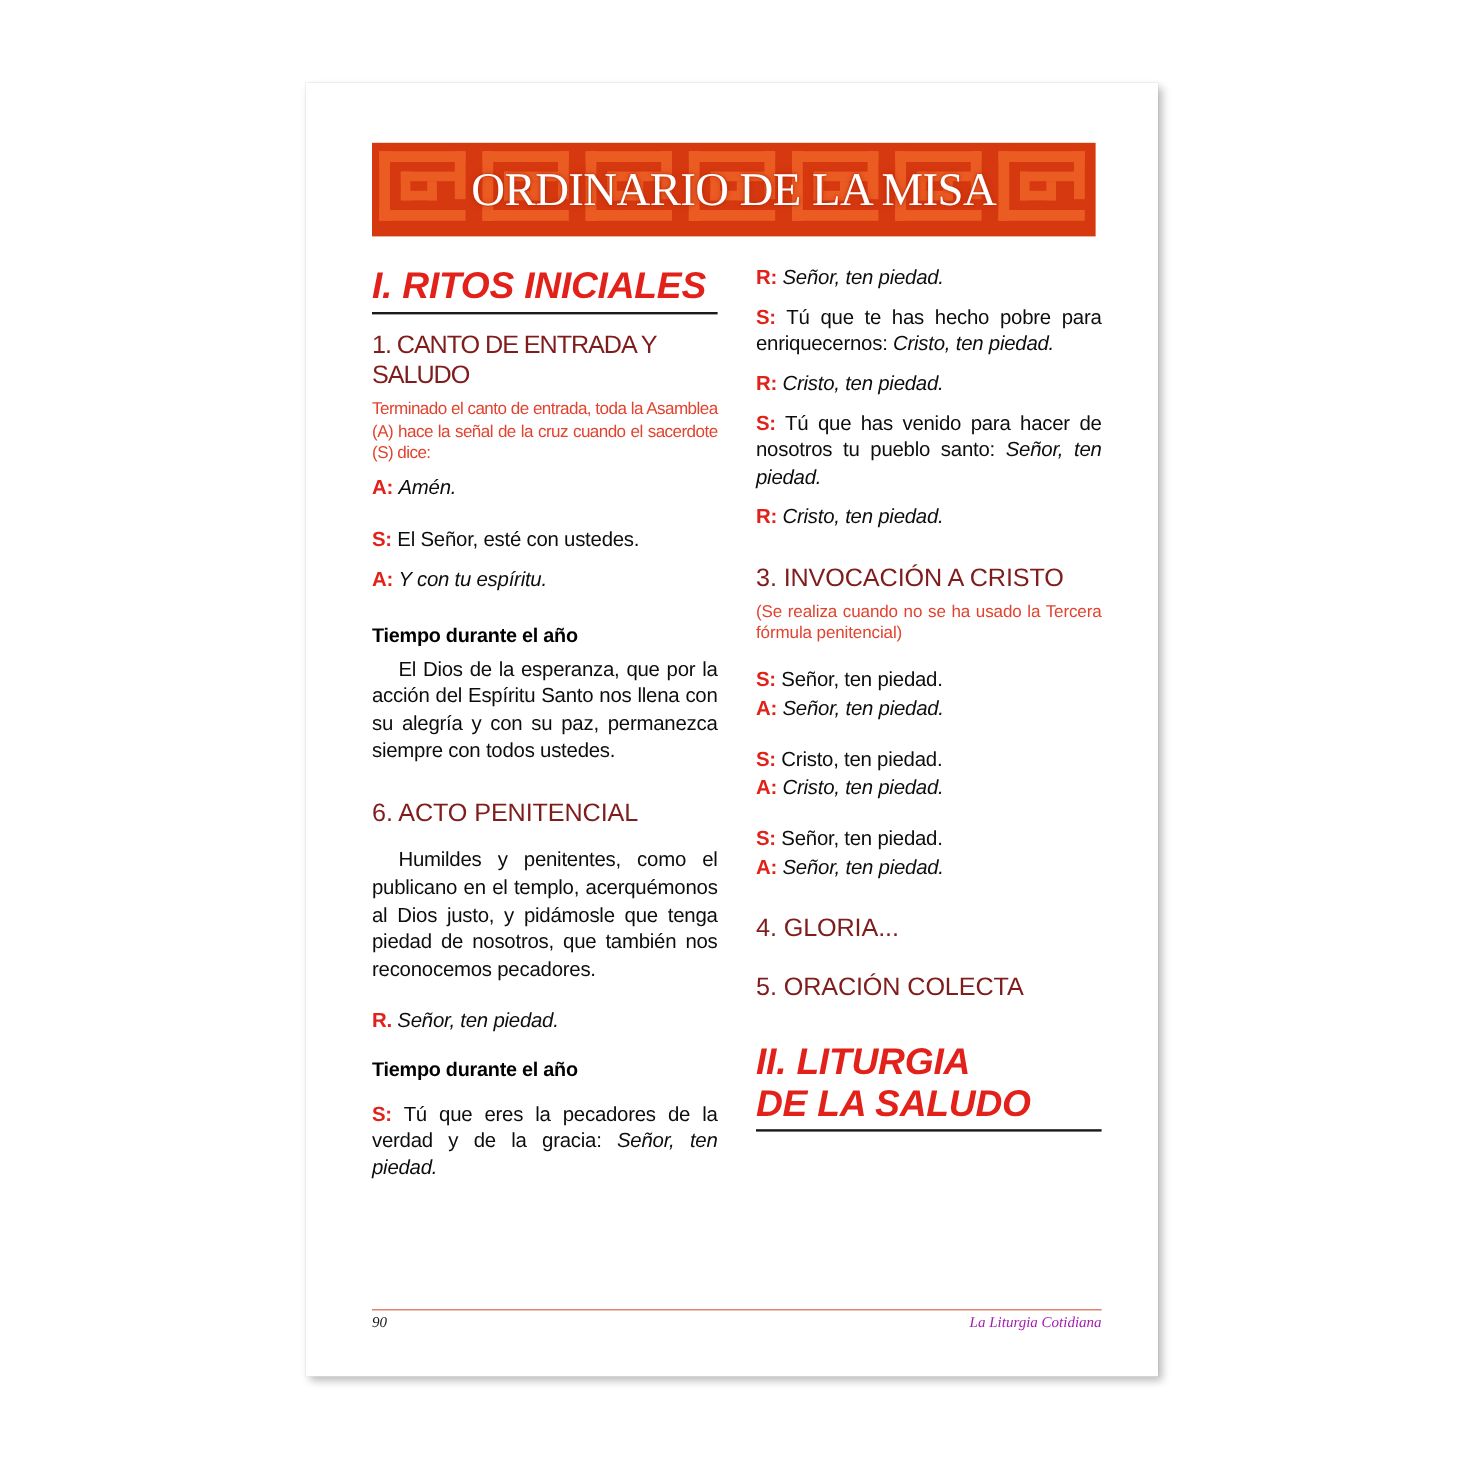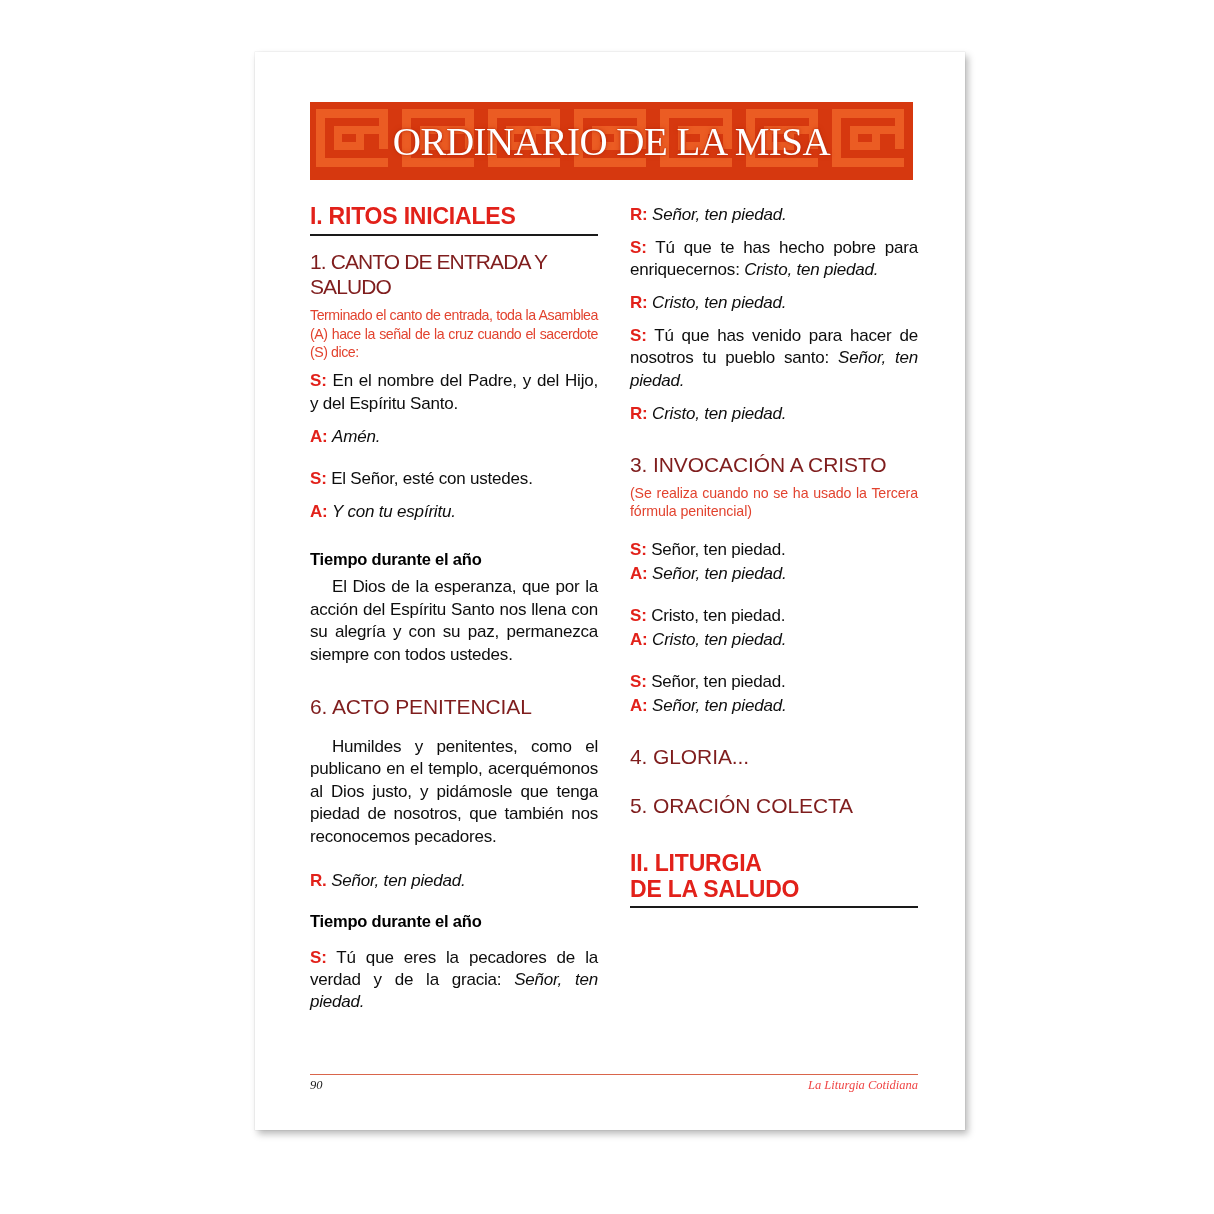--- a/index.html
+++ b/index.html
@@ -12,21 +12,21 @@
     height: 1214px;
     font-family: "Liberation Sans", sans-serif;
     position: relative;
     overflow: hidden;
   }
 
   
   #page-sheet {
     position: absolute;
     left: 255px;
-    top: 52px;
+    top: 69px;
     width: 710px;
     height: 1078px;
     background: #ffffff;
     box-shadow: 3px 4px 7px rgba(0,0,0,0.28), 0 0 0 0.5px rgba(0,0,0,0.07);
   }
 
   
   #banner {
     position: absolute;
     left: 55px;
@@ -91,26 +91,27 @@
     top: 0;
     width: 288px;
     height: 100%;
   }
   #col-left  { left: 0px; }
   #col-right { left: 320px; }
 
   
   .sec-head {
     color: #E2211A;
-    font-size: 23px;
+    font-size: 31px;
     font-weight: bold;
     letter-spacing: -0.2px;
     line-height: 1.12;
     margin: 0 0 4px 0;
     white-space: nowrap;
+    font-style: italic;
   }
   .sec-head.two-line { white-space: normal; }
   .rule {
     border: 0;
     border-top: 2.2px solid #1a1a1a;
     margin: 3px 0 13px 0;
     width: 100%;
   }
 
   .sub-head {
@@ -189,21 +190,21 @@
     justify-content: space-between;
     align-items: baseline;
     font-style: italic;
   }
   #page-number {
     color: #1a1a1a;
     font-size: 12.5px;
     font-family: "Liberation Serif", serif;
   }
   #footer-source {
-    color: #ef4444;
+    color: #a21caf;
     font-size: 12.5px;
     font-family: "Liberation Serif", serif;
   }
 </style>
 </head>
 <body>
 
 <div id="page-sheet">
 
   <div id="banner">
@@ -284,23 +285,20 @@
 
     <div class="col" id="col-left">
 
       <div class="sec-head">I. RITOS INICIALES</div>
       <hr class="rule">
 
       <div class="sub-head">1. CANTO DE ENTRADA Y SALUDO</div>
 
       <div class="rubric">Terminado el canto de entrada, toda la Asamblea (A) hace la señal de la cruz  cuando el sacerdote (S) dice:</div>
 
-      <p class="line">
-        <span class="spk">S:</span><span> En el nombre del Padre, y del Hijo, y del Espíritu Santo.</span>
-      </p>
 
       <p class="line">
         <span class="spk">A:</span>
         <span class="it">Amén.</span>
       </p>
 
       <div class="gap-sm"></div>
 
       <p class="line">
         <span class="spk">S:</span><span> El Señor, esté con ustedes.</span>

